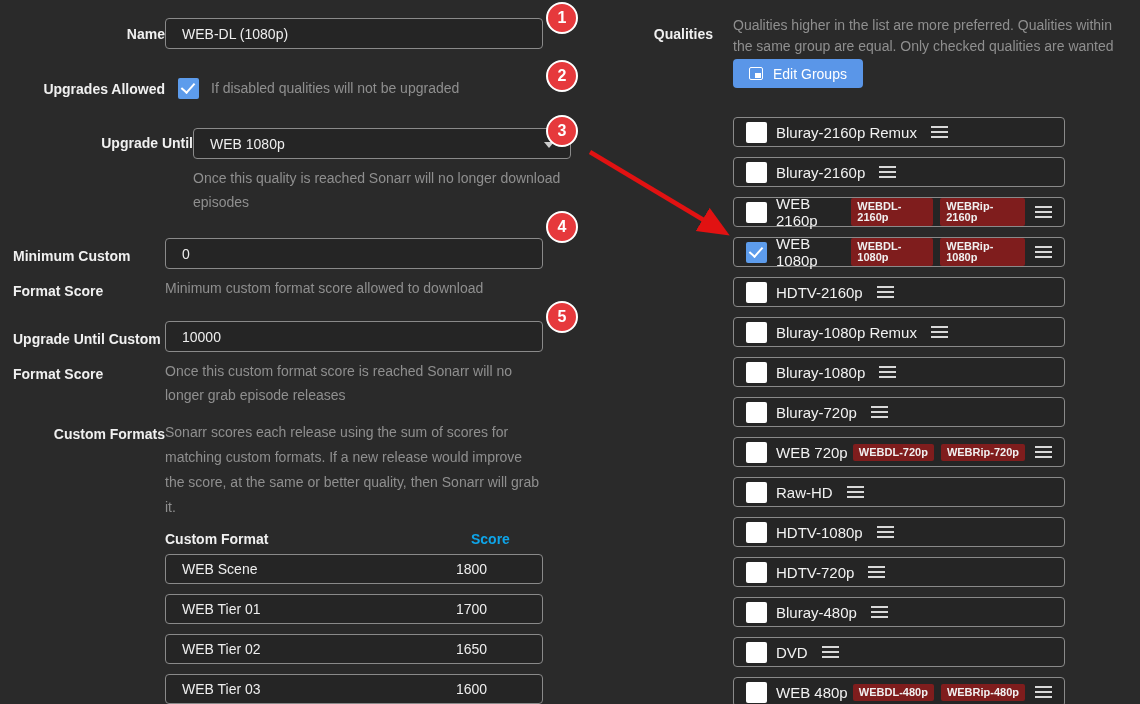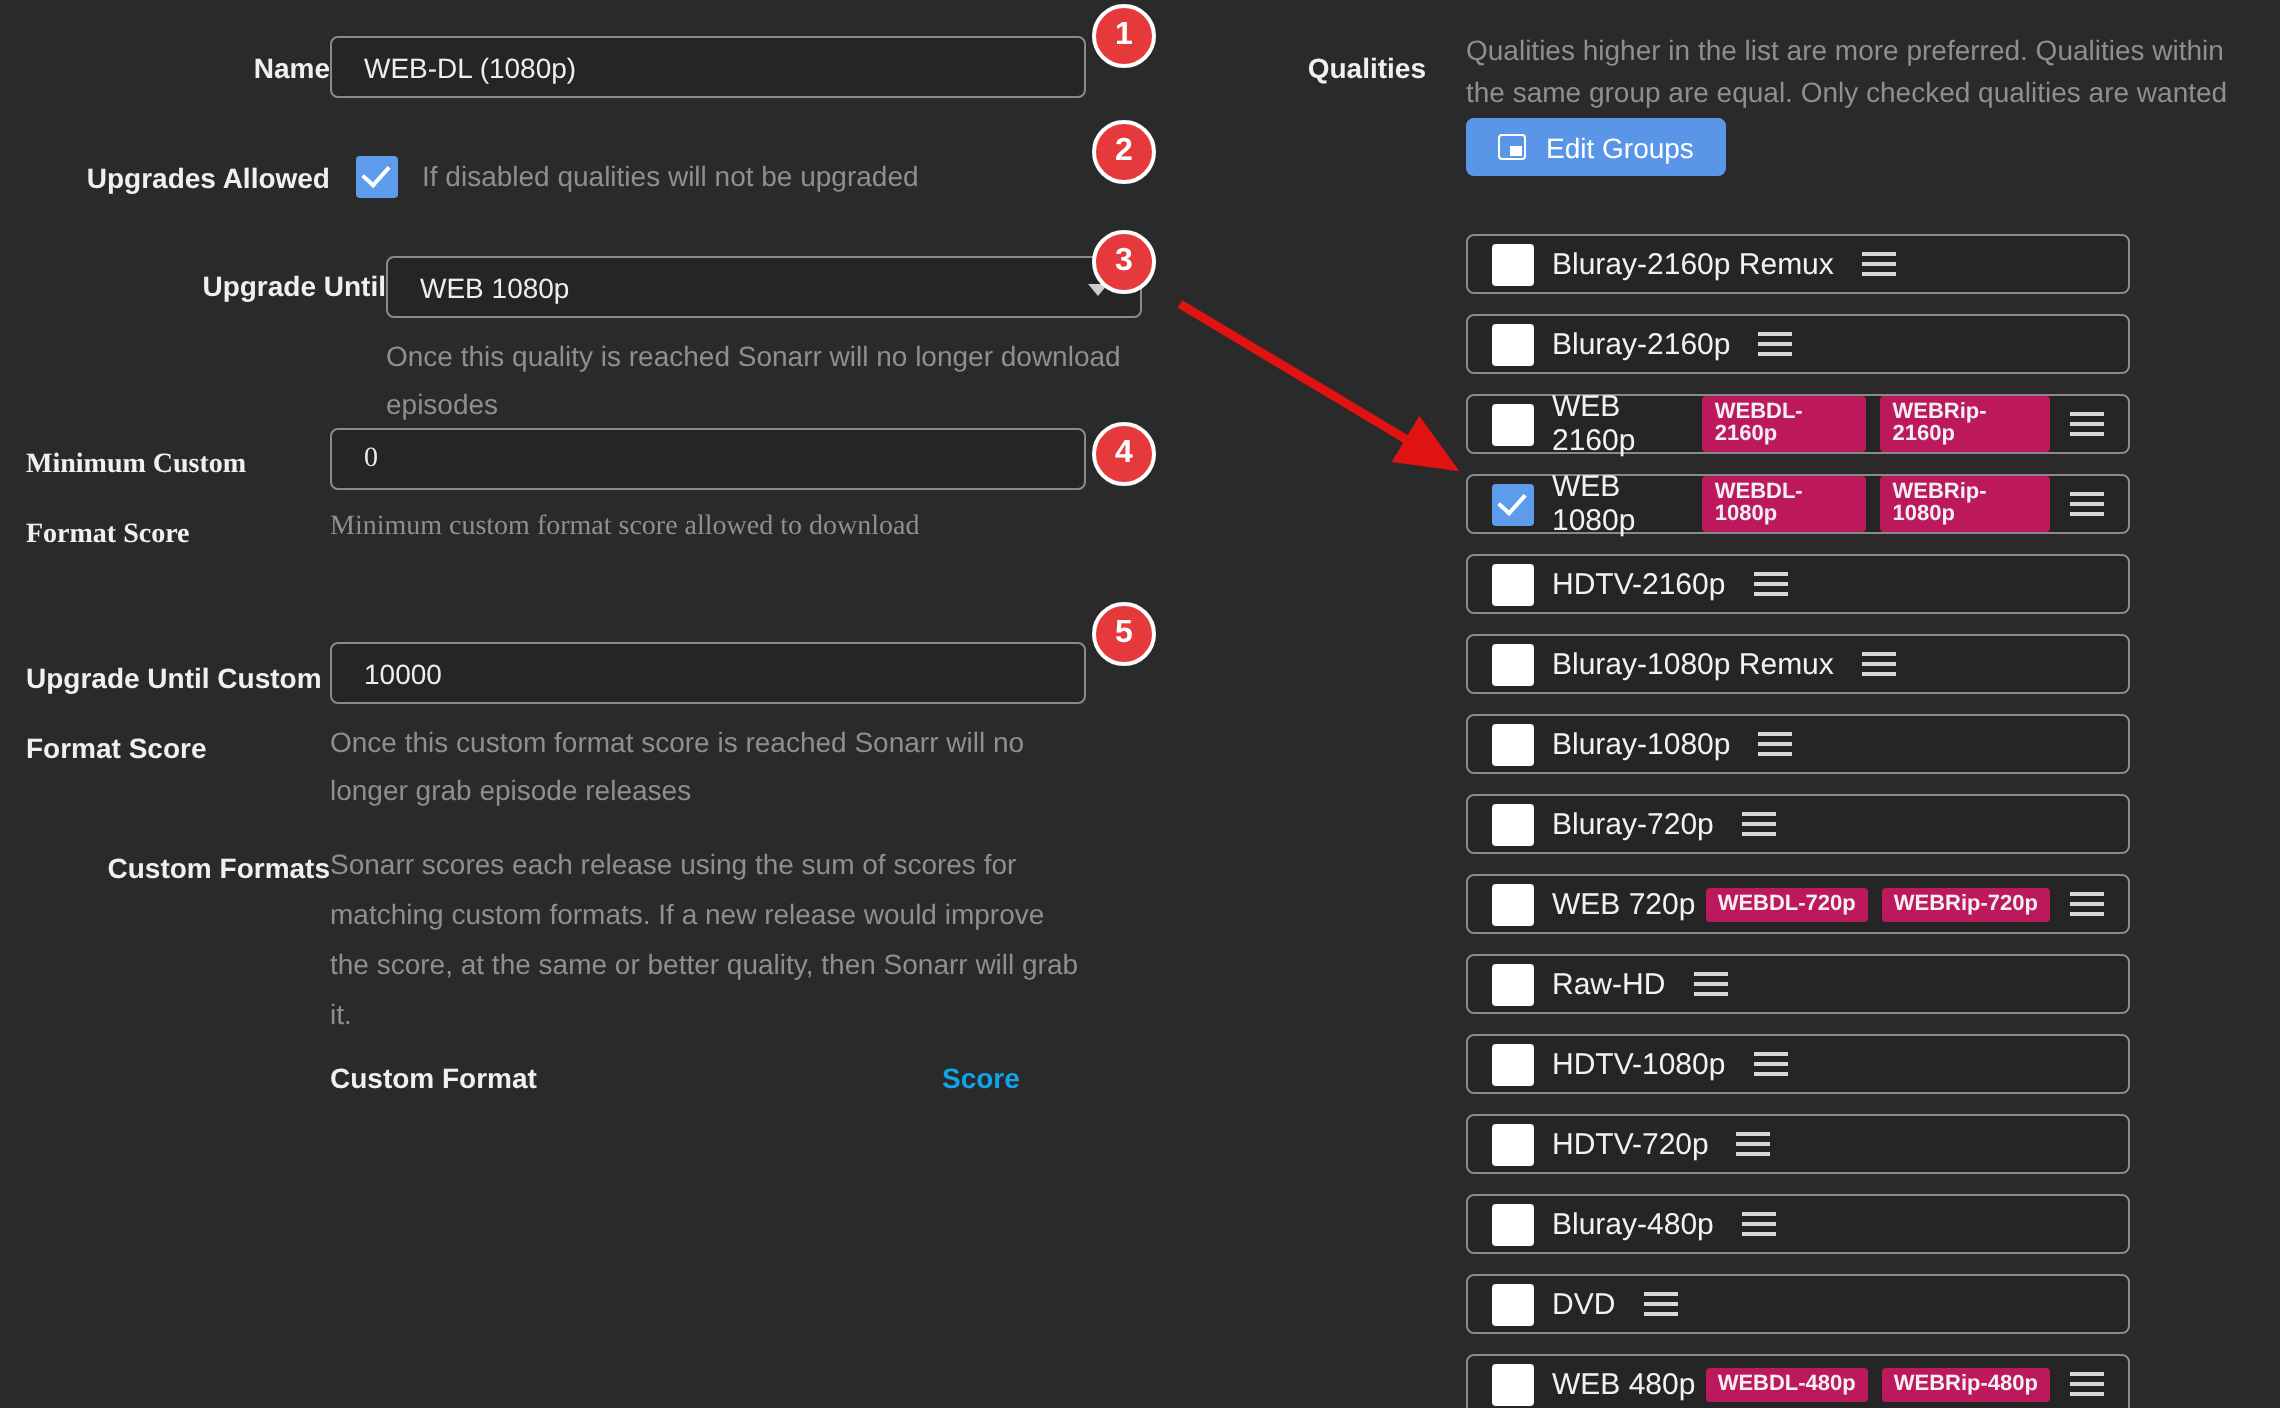--- a/index.html
+++ b/index.html
@@ -113,21 +113,21 @@
   .q-row {
     width:332px; height:30px;
     background:#252525; border:1px solid #8a8a8a; border-radius:4px;
     display:flex; align-items:center;
     padding:0 12px;
     margin-bottom:10px;
   }
   .q-row .q-name { margin-left:9px; font-size:15px; color:#f2f2f2; }
   .q-badges { margin-left:auto; display:flex; gap:7px; align-items:center; }
   .q-badge {
-    background:#be185d; color:#f0f0f0;
+    background:#7f1d1d; color:#f0f0f0;
     font-size:11px; font-weight:bold;
     padding:3px 6px; border-radius:2px; line-height:1;
   }
   .drag-handle {
     margin-left:14px; flex:0 0 17px;
     width:17px; height:12px;
     background:repeating-linear-gradient(to bottom,#d8d8d8 0 2px,transparent 2px 5px);
     cursor:grab;
   }
   .q-badges + .drag-handle { margin-left:10px; }
@@ -166,21 +166,21 @@
     <div class="label-col" style="line-height:31px;margin-left:28px;">Upgrade Until</div>
     <div class="control-col">
       <div class="select-input">
         <span>WEB 1080p</span>
         <span class="select-caret"></span>
       </div>
       <div class="help-text">Once this quality is reached Sonarr will no longer download episodes</div>
     </div>
   </div>
 
-  <div class="form-group" style="top:214px;font-family:Liberation Serif, serif;">
+  <div class="form-group" style="top:238px;">
     <div class="label-col label-left">
       <div>Minimum Custom</div>
       <div>Format Score</div>
     </div>
     <div class="control-col">
       <input class="text-input" type="text" value="0" style="">
       <div class="help-text">Minimum custom format score allowed to download</div>
     </div>
   </div>
 
@@ -196,20 +196,38 @@
   </div>
 
   <div class="form-group" style="top:420px;">
     <div class="label-col" style="line-height:17px; padding-top:6px;">Custom Formats</div>
     <div class="control-col">
       <div class="cf-help">Sonarr scores each release using the sum of scores for matching custom formats. If a new release would improve the score, at the same or better quality, then Sonarr will grab it.</div>
       <div class="cf-header">
         <div class="cf-name-col">Custom Format</div>
         <div class="cf-score-col">Score</div>
       </div>
+      <div id="cf-rows">
+          <div class="cf-row">
+            <div class="cf-name">WEB Scene</div>
+            <div class="cf-score">1800</div>
+          </div>
+          <div class="cf-row">
+            <div class="cf-name">WEB Tier 01</div>
+            <div class="cf-score">1700</div>
+          </div>
+          <div class="cf-row">
+            <div class="cf-name">WEB Tier 02</div>
+            <div class="cf-score">1650</div>
+          </div>
+          <div class="cf-row">
+            <div class="cf-name">WEB Tier 03</div>
+            <div class="cf-score">1600</div>
+          </div>
+        </div>
     </div>
   </div>
 
   <div class="q-label">Qualities</div>
   <div class="q-help">Qualities higher in the list are more preferred. Qualities within the same group are equal. Only checked qualities are wanted</div>
 
   <button class="edit-groups-btn">
     <span class="clone-icon"></span>
     <span>Edit Groups</span>
   </button>

